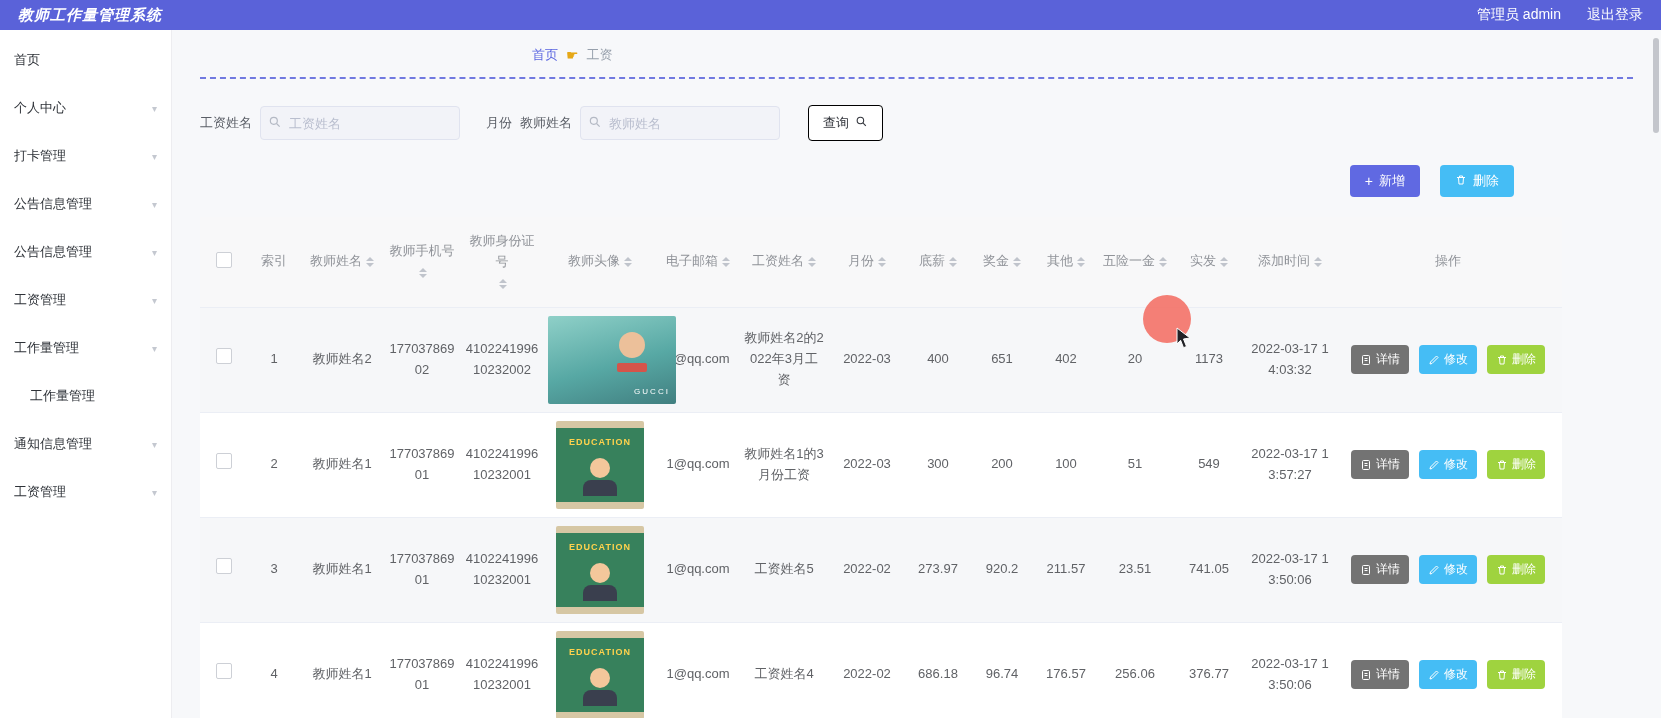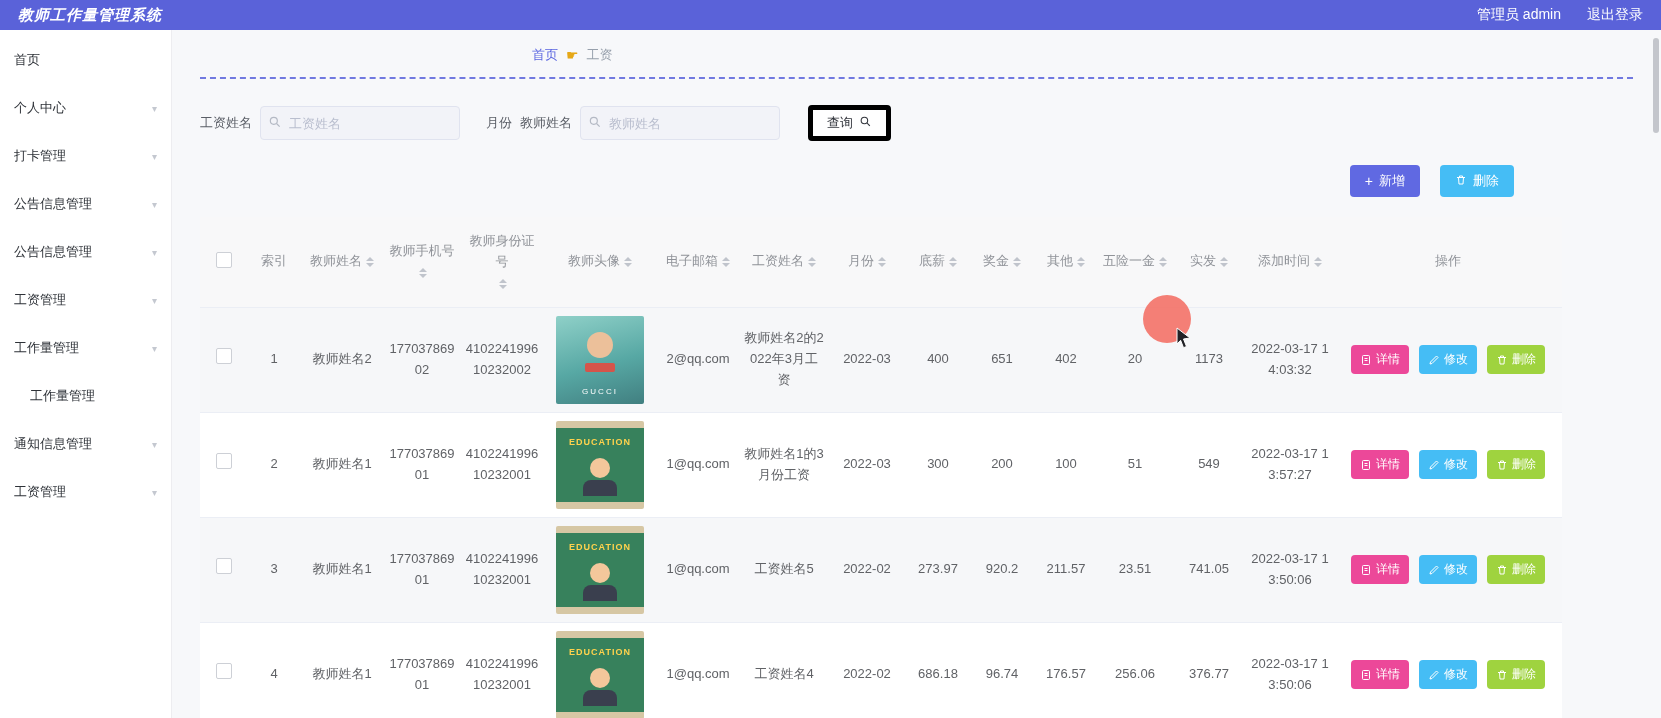--- a/index.html
+++ b/index.html
@@ -44,21 +44,21 @@
     height:34px;box-sizing:border-box;border:1px solid #e0e3ef;border-radius:4px;
     background:#f2f3f8;padding:0 8px 0 28px;font-size:13px;color:#606266;width:200px;
     outline:none;
   }
   .input-wrap.month input{width:152px;padding-right:28px;}
   .input-wrap input::placeholder{color:#b9bece;}
   .in-ic{position:absolute;left:8px;top:9px;color:#b4b9c4;}
   .in-ic-r{position:absolute;right:8px;top:8px;color:#33333d;}
   .query-btn{
     display:inline-flex;align-items:center;gap:6px;height:36px;padding:0 14px;
-    background:#fff;border:5px solid #000000;border-radius:4px;font-size:13px;
+    background:#fff;border:1px solid #000000;border-radius:4px;font-size:13px;
     color:#33363d;cursor:pointer;margin-left:2px;justify-content:space-between;
   }
   
   .table-zone{width:1362px;}
   .toolbar{display:flex;justify-content:flex-end;gap:20px;margin:24px 0 20px;padding-right:48px;}
   .tb-btn{
     display:inline-flex;align-items:center;gap:6px;height:32px;padding:0 15px;
     border:none;border-radius:4px;color:#fff;font-size:13px;cursor:pointer;
   }
   .tb-add{background:#6069e2;}
@@ -85,30 +85,30 @@
   .cbx{
     display:inline-block;width:14px;height:14px;border:1px solid #cdd0d6;
     border-radius:2px;background:#fff;cursor:pointer;
   }
   
   .avatar{width:88px;height:88px;margin:0 auto;position:relative;overflow:hidden;border-radius:2px;}
   .avatar.education{background:#37815c;border-top:7px solid #d6c7a4;border-bottom:7px solid #d6c7a4;box-sizing:border-box;}
   .av-title{color:#ffd24d;font-size:9px;font-weight:bold;letter-spacing:1px;text-align:center;margin-top:7px;}
   .av-face{width:20px;height:20px;background:#f3c79b;border-radius:50%;margin:9px auto 0;}
   .av-body{width:34px;height:16px;background:#3a3f4e;border-radius:8px 8px 0 0;margin:2px auto 0;}
-  .avatar.photo{background:linear-gradient(165deg,#8fd0c8,#57a8a4 55%,#417f80);}
+  .avatar.photo{background:linear-gradient(165deg,#8fd0c8,#57a8a4 55%,#417f80);padding-left:40px;}
   .av-face.pf{width:26px;height:26px;margin:16px auto 0;background:#ecc09a;}
   .av-scarf{width:30px;height:9px;background:#d5544a;margin:5px auto 0;border-radius:2px;}
   .av-label{position:absolute;bottom:5px;width:100%;text-align:center;color:#fff;font-size:8px;letter-spacing:2px;}
   
   .op-btn{
     display:inline-flex;align-items:center;gap:4px;padding:6px 9px;margin:0 5px;
     border:none;border-radius:4px;color:#fff;font-size:12px;cursor:pointer;
   }
-  .btn-detail{background:#ec4899;}
+  .btn-detail{background:#737373;}
   .btn-edit{background:#45bdf5;}
   .btn-delete{background:#9fd33f;}
   .op-ic{display:inline-flex;}
   
   .cursor{
     position:absolute;left:1143px;top:295px;width:48px;height:48px;border-radius:50%;
     background:#f4796f;opacity:.95;z-index:50;
   }
   .cursor svg{position:absolute;right:-2px;bottom:-8px;}
   

